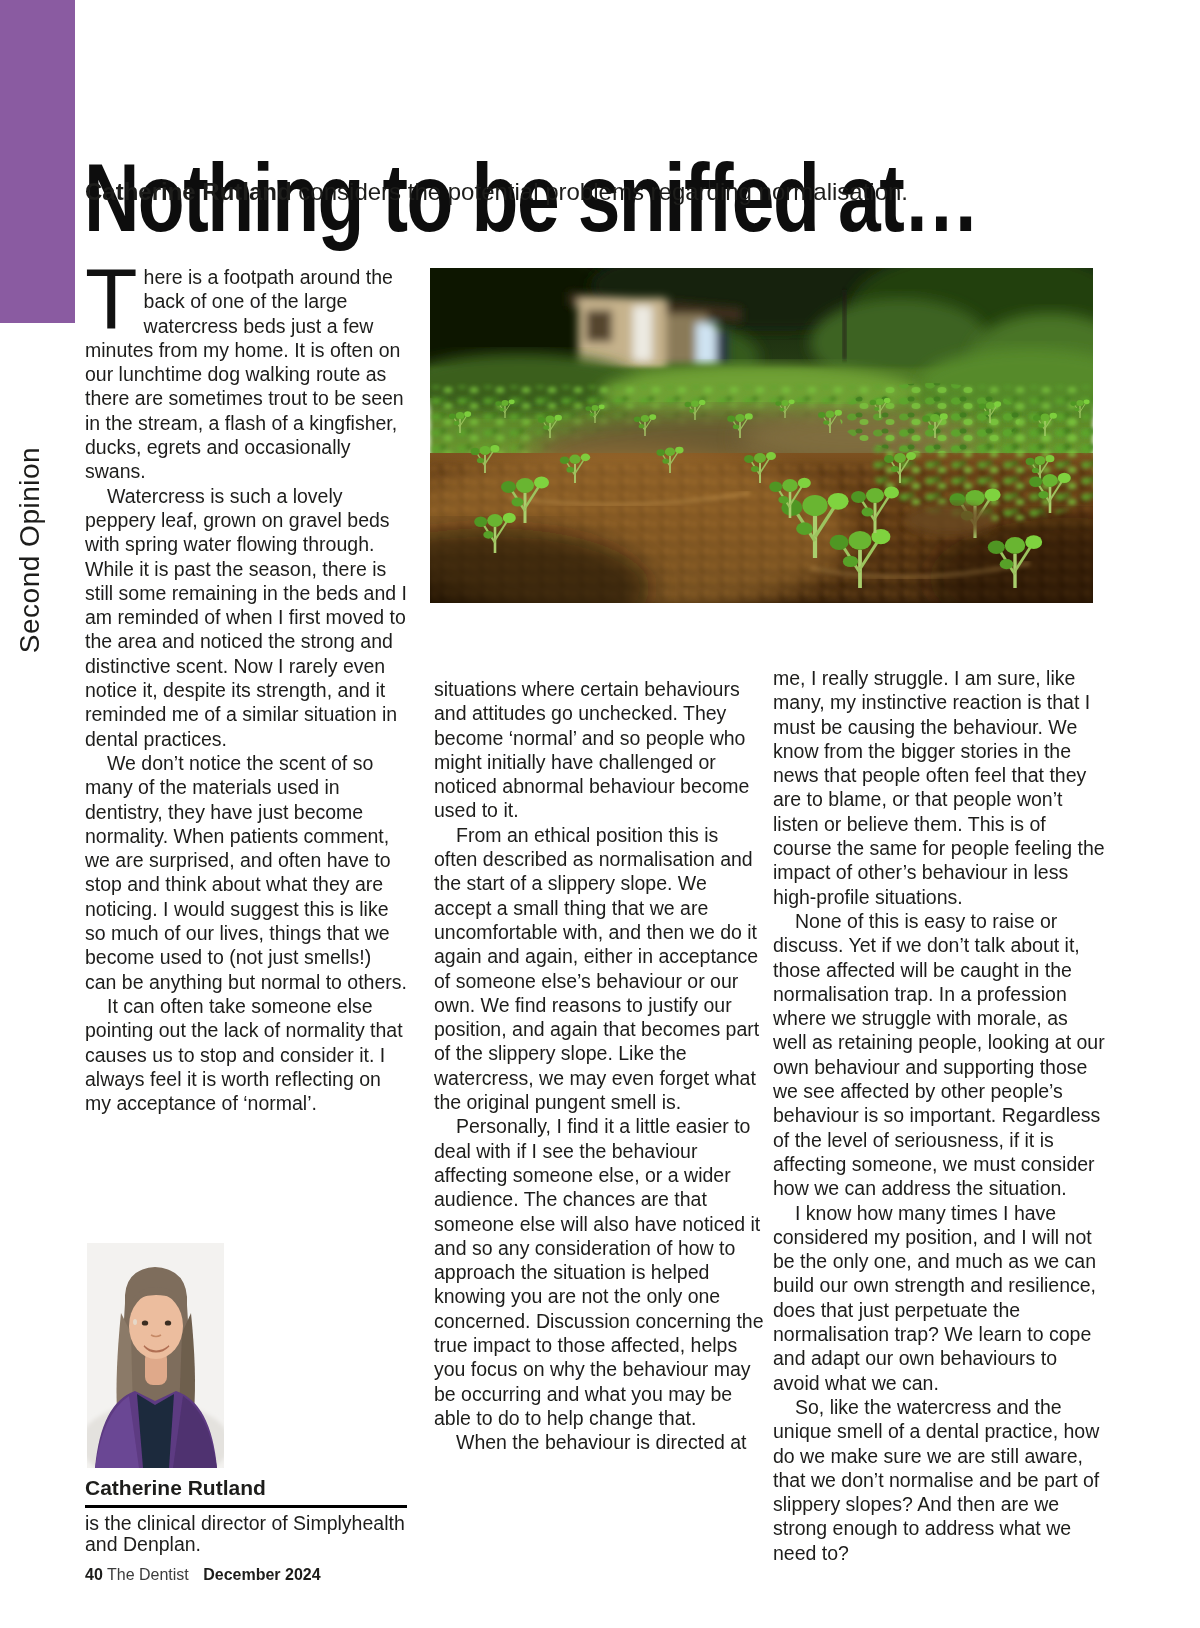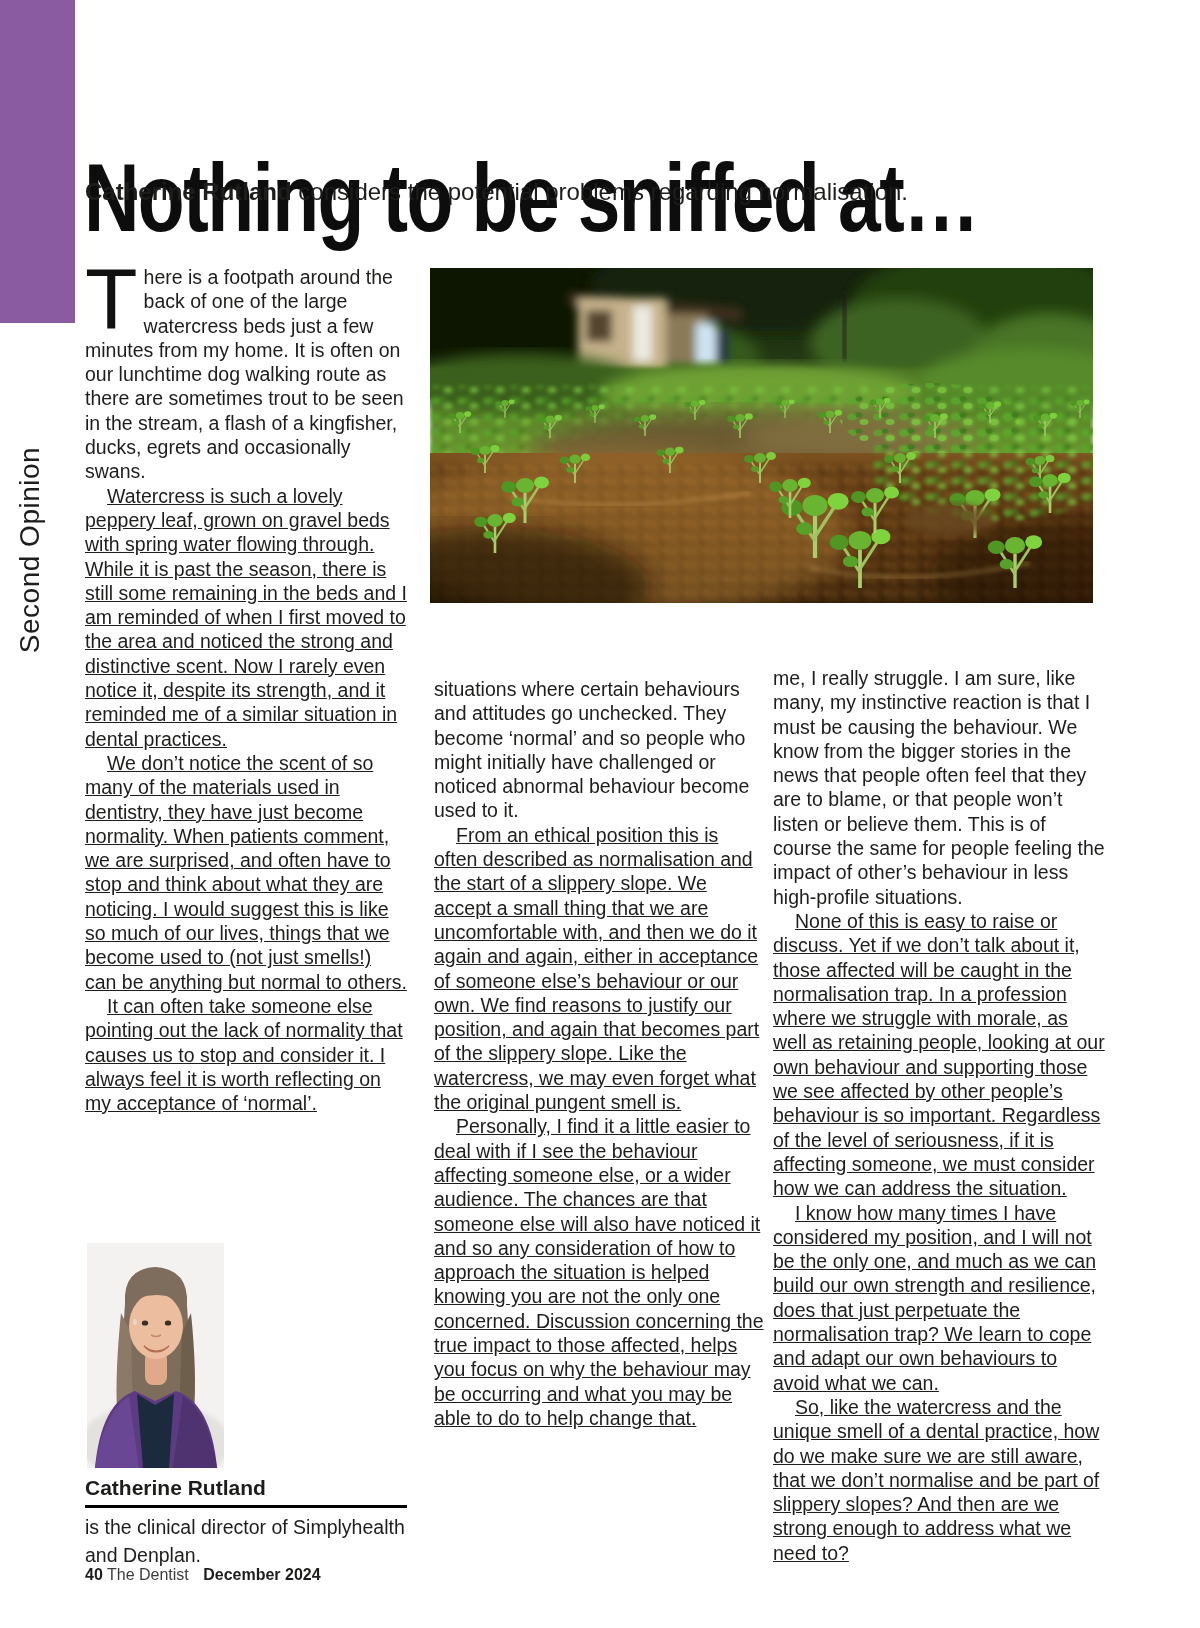--- a/index.html
+++ b/index.html
@@ -15,37 +15,37 @@
   }
   .headline{
     position:absolute;left:84px;top:86px;font-size:96px;font-weight:700;
     letter-spacing:-2px;line-height:1;transform:scaleX(0.8);transform-origin:0 0;
     white-space:nowrap;color:#0d0d0d;
   }
   .standfirst{position:absolute;left:85px;top:178px;font-size:24px;color:#1d1d1b;}
   .standfirst b{font-weight:700;}
   .col{position:absolute;font-size:19.5px;line-height:24.3px;text-align:left;color:#1d1d1b;}
   .col p{margin:0;}
-  .col p + p{text-indent:22px;text-decoration:underline;}
+  .col p + p{text-indent:22px;}
   .col1{left:85px;top:265px;width:322px;}
   .col2{left:434px;top:677px;width:330px;}
   .col3{left:773px;top:666px;width:333px;}
   .dropcap{
     float:left;font-size:86px;line-height:62px;padding:2px 6px 0 0;
     font-weight:400;color:#111;
   }
   .main-photo{position:absolute;left:430px;top:268px;width:663px;height:335px;}
   .main-photo svg{display:block;}
   .bio{position:absolute;left:85px;top:1243px;width:322px;}
   .bio-photo{width:137px;height:225px;margin-left:2px;}
   .bio-name{
     font-weight:700;font-size:21px;margin-top:8px;padding-bottom:5px;
     border-bottom:3px solid #000;
   }
-  .bio-desc{font-size:19.5px;line-height:28px;margin-top:5px;}
+  .bio-desc{font-size:19.5px;line-height:21px;margin-top:5px;}
   .footer{position:absolute;left:85px;top:1566px;font-size:16px;color:#1d1d1b;text-align:center;}
   .footer .pg{font-weight:700;}
   .footer .mag{font-weight:400;color:#3c3c3c;}
   .footer .issue{font-weight:700;margin-left:10px;}
 </style>
 </head>
 <body>
 
 <div class="page">
 
@@ -189,20 +189,21 @@
     <p><span class="dropcap">T</span><span>here is a footpath around the back of one of the large watercress beds just a few minutes from my home. It is often on our lunchtime dog walking route as there are sometimes trout to be seen in the stream, a flash of a kingfisher, ducks, egrets and occasionally swans.</span></p>
     <p>Watercress is such a lovely peppery leaf, grown on gravel beds with spring water flowing through. While it is past the season, there is still some remaining in the beds and I am reminded of when I first moved to the area and noticed the strong and distinctive scent. Now I rarely even notice it, despite its strength, and it reminded me of a similar situation in dental practices.</p>
     <p>We don’t notice the scent of so many of the materials used in dentistry, they have just become normality. When patients comment, we are surprised, and often have to stop and think about what they are noticing. I would suggest this is like so much of our lives, things that we become used to (not just smells!) can be anything but normal to others.</p>
     <p>It can often take someone else pointing out the lack of normality that causes us to stop and consider it. I always feel it is worth reflecting on my acceptance of ‘normal’.</p>
   </div>
 
   <div class="col col2">
     <p>situations where certain behaviours and attitudes go unchecked. They become ‘normal’ and so people who might initially have challenged or noticed abnormal behaviour become used to it.</p>
     <p>From an ethical position this is often described as normalisation and the start of a slippery slope. We accept a small thing that we are uncomfortable with, and then we do it again and again, either in acceptance of someone else’s behaviour or our own. We find reasons to justify our position, and again that becomes part of the slippery slope. Like the watercress, we may even forget what the original pungent smell is.</p>
     <p>Personally, I find it a little easier to deal with if I see the behaviour affecting someone else, or a wider audience. The chances are that someone else will also have noticed it and so any consideration of how to approach the situation is helped knowing you are not the only one concerned. Discussion concerning the true impact to those affected, helps you focus on why the behaviour may be occurring and what you may be able to do to help change that.</p>
+    <p>When the behaviour is directed at</p>
   </div>
 
   <div class="col col3">
     <p>me, I really struggle. I am sure, like many, my instinctive reaction is that I must be causing the behaviour. We know from the bigger stories in the news that people often feel that they are to blame, or that people won’t listen or believe them. This is of course the same for people feeling the impact of other’s behaviour in less high-profile situations.</p>
     <p>None of this is easy to raise or discuss. Yet if we don’t talk about it, those affected will be caught in the normalisation trap. In a profession where we struggle with morale, as well as retaining people, looking at our own behaviour and supporting those we see affected by other people’s behaviour is so important. Regardless of the level of seriousness, if it is affecting someone, we must consider how we can address the situation.</p>
     <p>I know how many times I have considered my position, and I will not be the only one, and much as we can build our own strength and resilience, does that just perpetuate the normalisation trap? We learn to cope and adapt our own behaviours to avoid what we can.</p>
     <p>So, like the watercress and the unique smell of a dental practice, how do we make sure we are still aware, that we don’t normalise and be part of slippery slopes? And then are we strong enough to address what we need to?</p>
   </div>
 
   <div class="bio">

